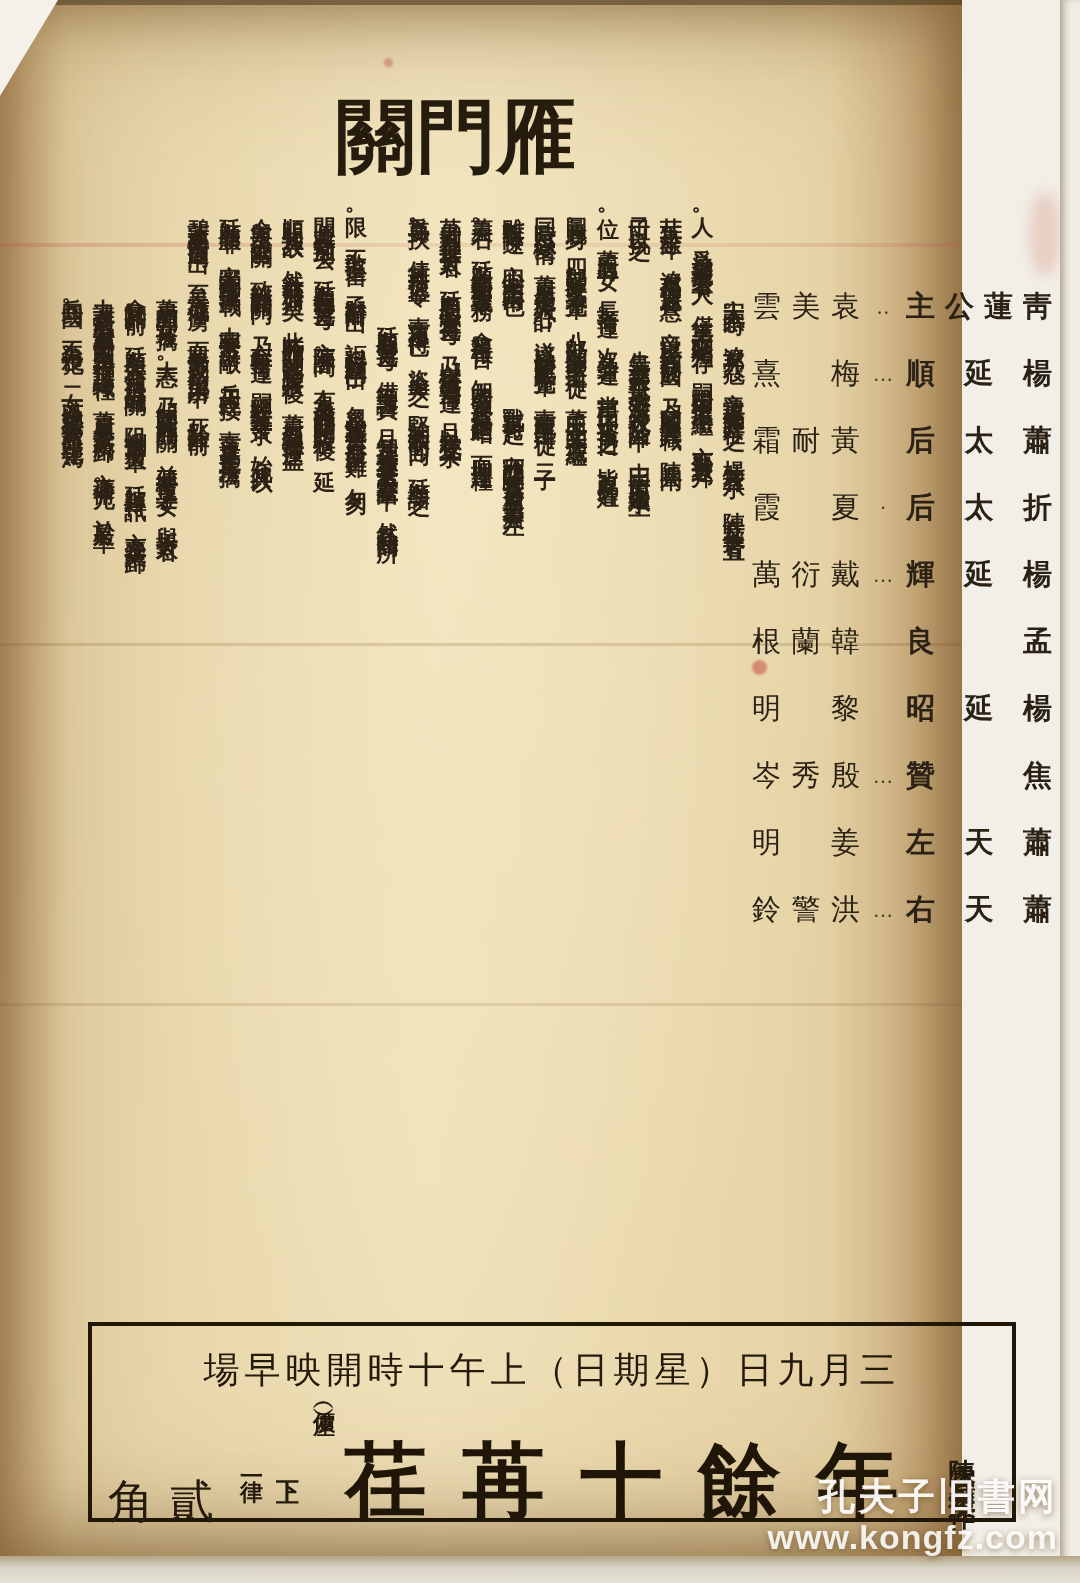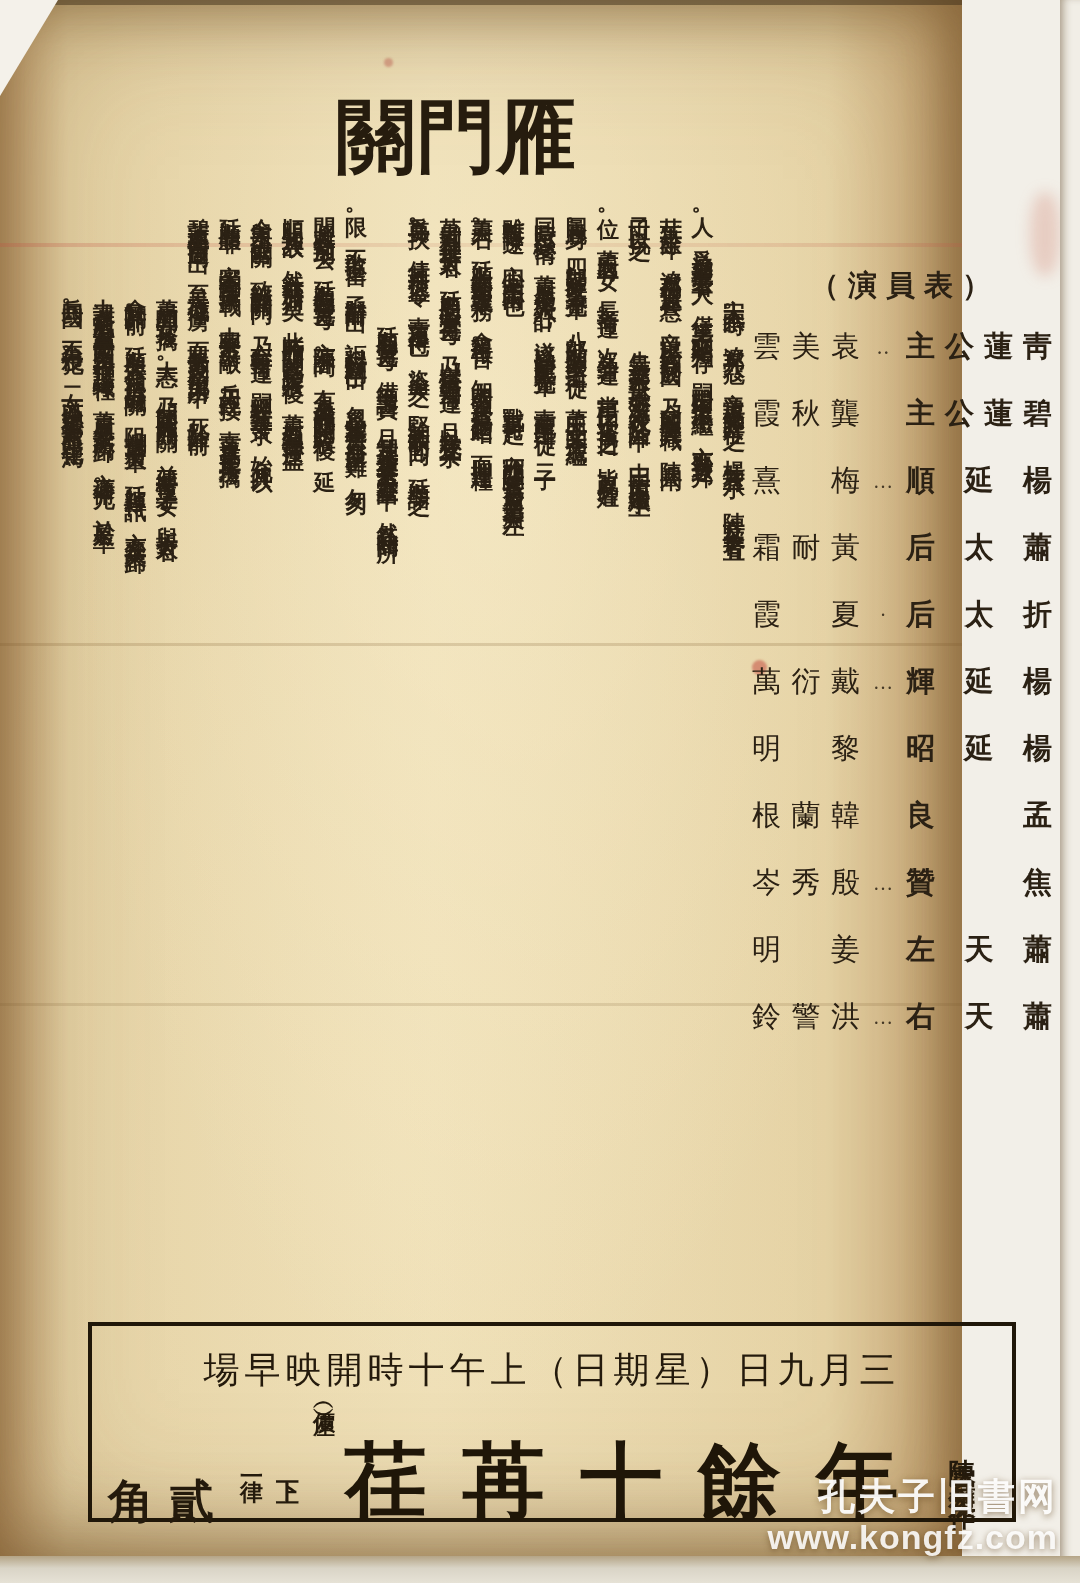--- a/index.html
+++ b/index.html
@@ -44,21 +44,21 @@
   .cast-row{display:flex;align-items:center;justify-content:space-between;height:38px;margin-bottom:29px;font-size:29px;}
   .cast-actor{display:inline-block;width:108px;text-align:justify;text-align-last:justify;}
   .cast-sep{font-size:20px;opacity:.85;}
   .cast-role{display:inline-block;width:146px;text-align:justify;text-align-last:justify;font-weight:700;}
   
   .fbox{position:absolute;left:88px;top:1322px;width:928px;height:200px;z-index:2;
     border:4px solid #201709;box-sizing:border-box;color:#241a0c;}
   .showtime{margin-top:20px;text-align:center;font-size:36px;font-weight:400;letter-spacing:5px;}
   .fbox-row{display:flex;align-items:flex-end;justify-content:space-between;padding:0 30px 6px 16px;margin-top:0;}
   .price{display:flex;align-items:flex-end;gap:11px;}
-  .price-big{font-size:46px;font-weight:700;letter-spacing:14px;line-height:1;}
+  .price-big{font-size:46px;font-weight:400;letter-spacing:14px;line-height:1;}
   .vstack{writing-mode:vertical-rl;text-orientation:upright;font-size:23px;font-weight:700;height:62px;line-height:25px;}
   .vlabel{writing-mode:vertical-rl;text-orientation:mixed;font-size:22px;font-weight:700;height:130px;line-height:26px;}
   .film2{font-size:82px;font-weight:800;letter-spacing:36px;line-height:1;white-space:nowrap;padding-bottom:2px;color:#1f1608;}
   .credit{writing-mode:vertical-rl;text-orientation:upright;height:84px;font-size:27px;font-weight:700;
     line-height:40px;letter-spacing:9px;padding-bottom:4px;}
   
   .wm{position:absolute;right:22px;bottom:26px;z-index:6;text-align:right;
       font-family:"Liberation Sans","DejaVu Sans",sans-serif;}
   .wm1{font-size:37px;font-weight:700;color:rgba(255,255,255,.93);letter-spacing:3px;
        font-family:Liberation Mono, monospace;
@@ -101,31 +101,25 @@
         <div class="syn-col">令與王司徒出關。致被詐開關門。乃方命斬靑蓮。嗣經碧蓮等苦求。始允其以</div>
         <div class="syn-col">延順贖罪。宋營聞靑蓮搦戰。由蔡秀英出敵。兵刃旣接。靑蓮竟爲宋兵所擒。</div>
         <div class="syn-col">碧蓮本與靑蓮同出。至是亦成俘虜。而蔡秀英則爲流矢所中。死於陣前。</div>
         <div class="syn-col">　　　蕭后聞二女被擒。大恚。乃傾師圍住雁門關。並縛靑蓮之子女。與折太君</div>
         <div class="syn-col">　　　會於關前。延順與孟良領兵追出城關。阻攔蕭后大軍。延輝得訊。亦率兵來歸</div>
         <div class="syn-col">　　　力諫蕭后亟宜率軍囘國勿再作無謂犧牲。蕭后見衆意所歸。亦遂俯允。於是率</div>
         <div class="syn-col">　　　兵囘國。不再侵犯。二女亦以媳禮見太君而歸化焉。</div>
       </div>
 
     <div class="cast">
-      <div class="cast-header">（演員表）</div>
       <div class="cast-rows">
           <div class="cast-row">
             <span class="cast-actor">雲美袁</span>
             <span class="cast-sep">‥</span>
             <span class="cast-role">主公蓮靑</span>
-          </div>
-          <div class="cast-row">
-            <span class="cast-actor">霞秋龔</span>
-            <span class="cast-sep"></span>
-            <span class="cast-role">主公蓮碧</span>
           </div>
           <div class="cast-row">
             <span class="cast-actor">熹梅</span>
             <span class="cast-sep">…</span>
             <span class="cast-role">順延楊</span>
           </div>
           <div class="cast-row">
             <span class="cast-actor">霜耐黃</span>
             <span class="cast-sep"></span>
             <span class="cast-role">后太蕭</span>
@@ -134,28 +128,28 @@
             <span class="cast-actor">霞夏</span>
             <span class="cast-sep">·</span>
             <span class="cast-role">后太折</span>
           </div>
           <div class="cast-row">
             <span class="cast-actor">萬衍戴</span>
             <span class="cast-sep">…</span>
             <span class="cast-role">輝延楊</span>
           </div>
           <div class="cast-row">
+            <span class="cast-actor">根蘭韓</span>
+            <span class="cast-sep"></span>
+            <span class="cast-role">良孟</span>
+          </div>
+          <div class="cast-row">
             <span class="cast-actor">明黎</span>
             <span class="cast-sep"></span>
             <span class="cast-role">昭延楊</span>
-          </div>
-          <div class="cast-row">
-            <span class="cast-actor">根蘭韓</span>
-            <span class="cast-sep"></span>
-            <span class="cast-role">良孟</span>
           </div>
           <div class="cast-row">
             <span class="cast-actor">岑秀殷</span>
             <span class="cast-sep">…</span>
             <span class="cast-role">贊焦</span>
           </div>
           <div class="cast-row">
             <span class="cast-actor">明姜</span>
             <span class="cast-sep"></span>
             <span class="cast-role">左天蕭</span>

